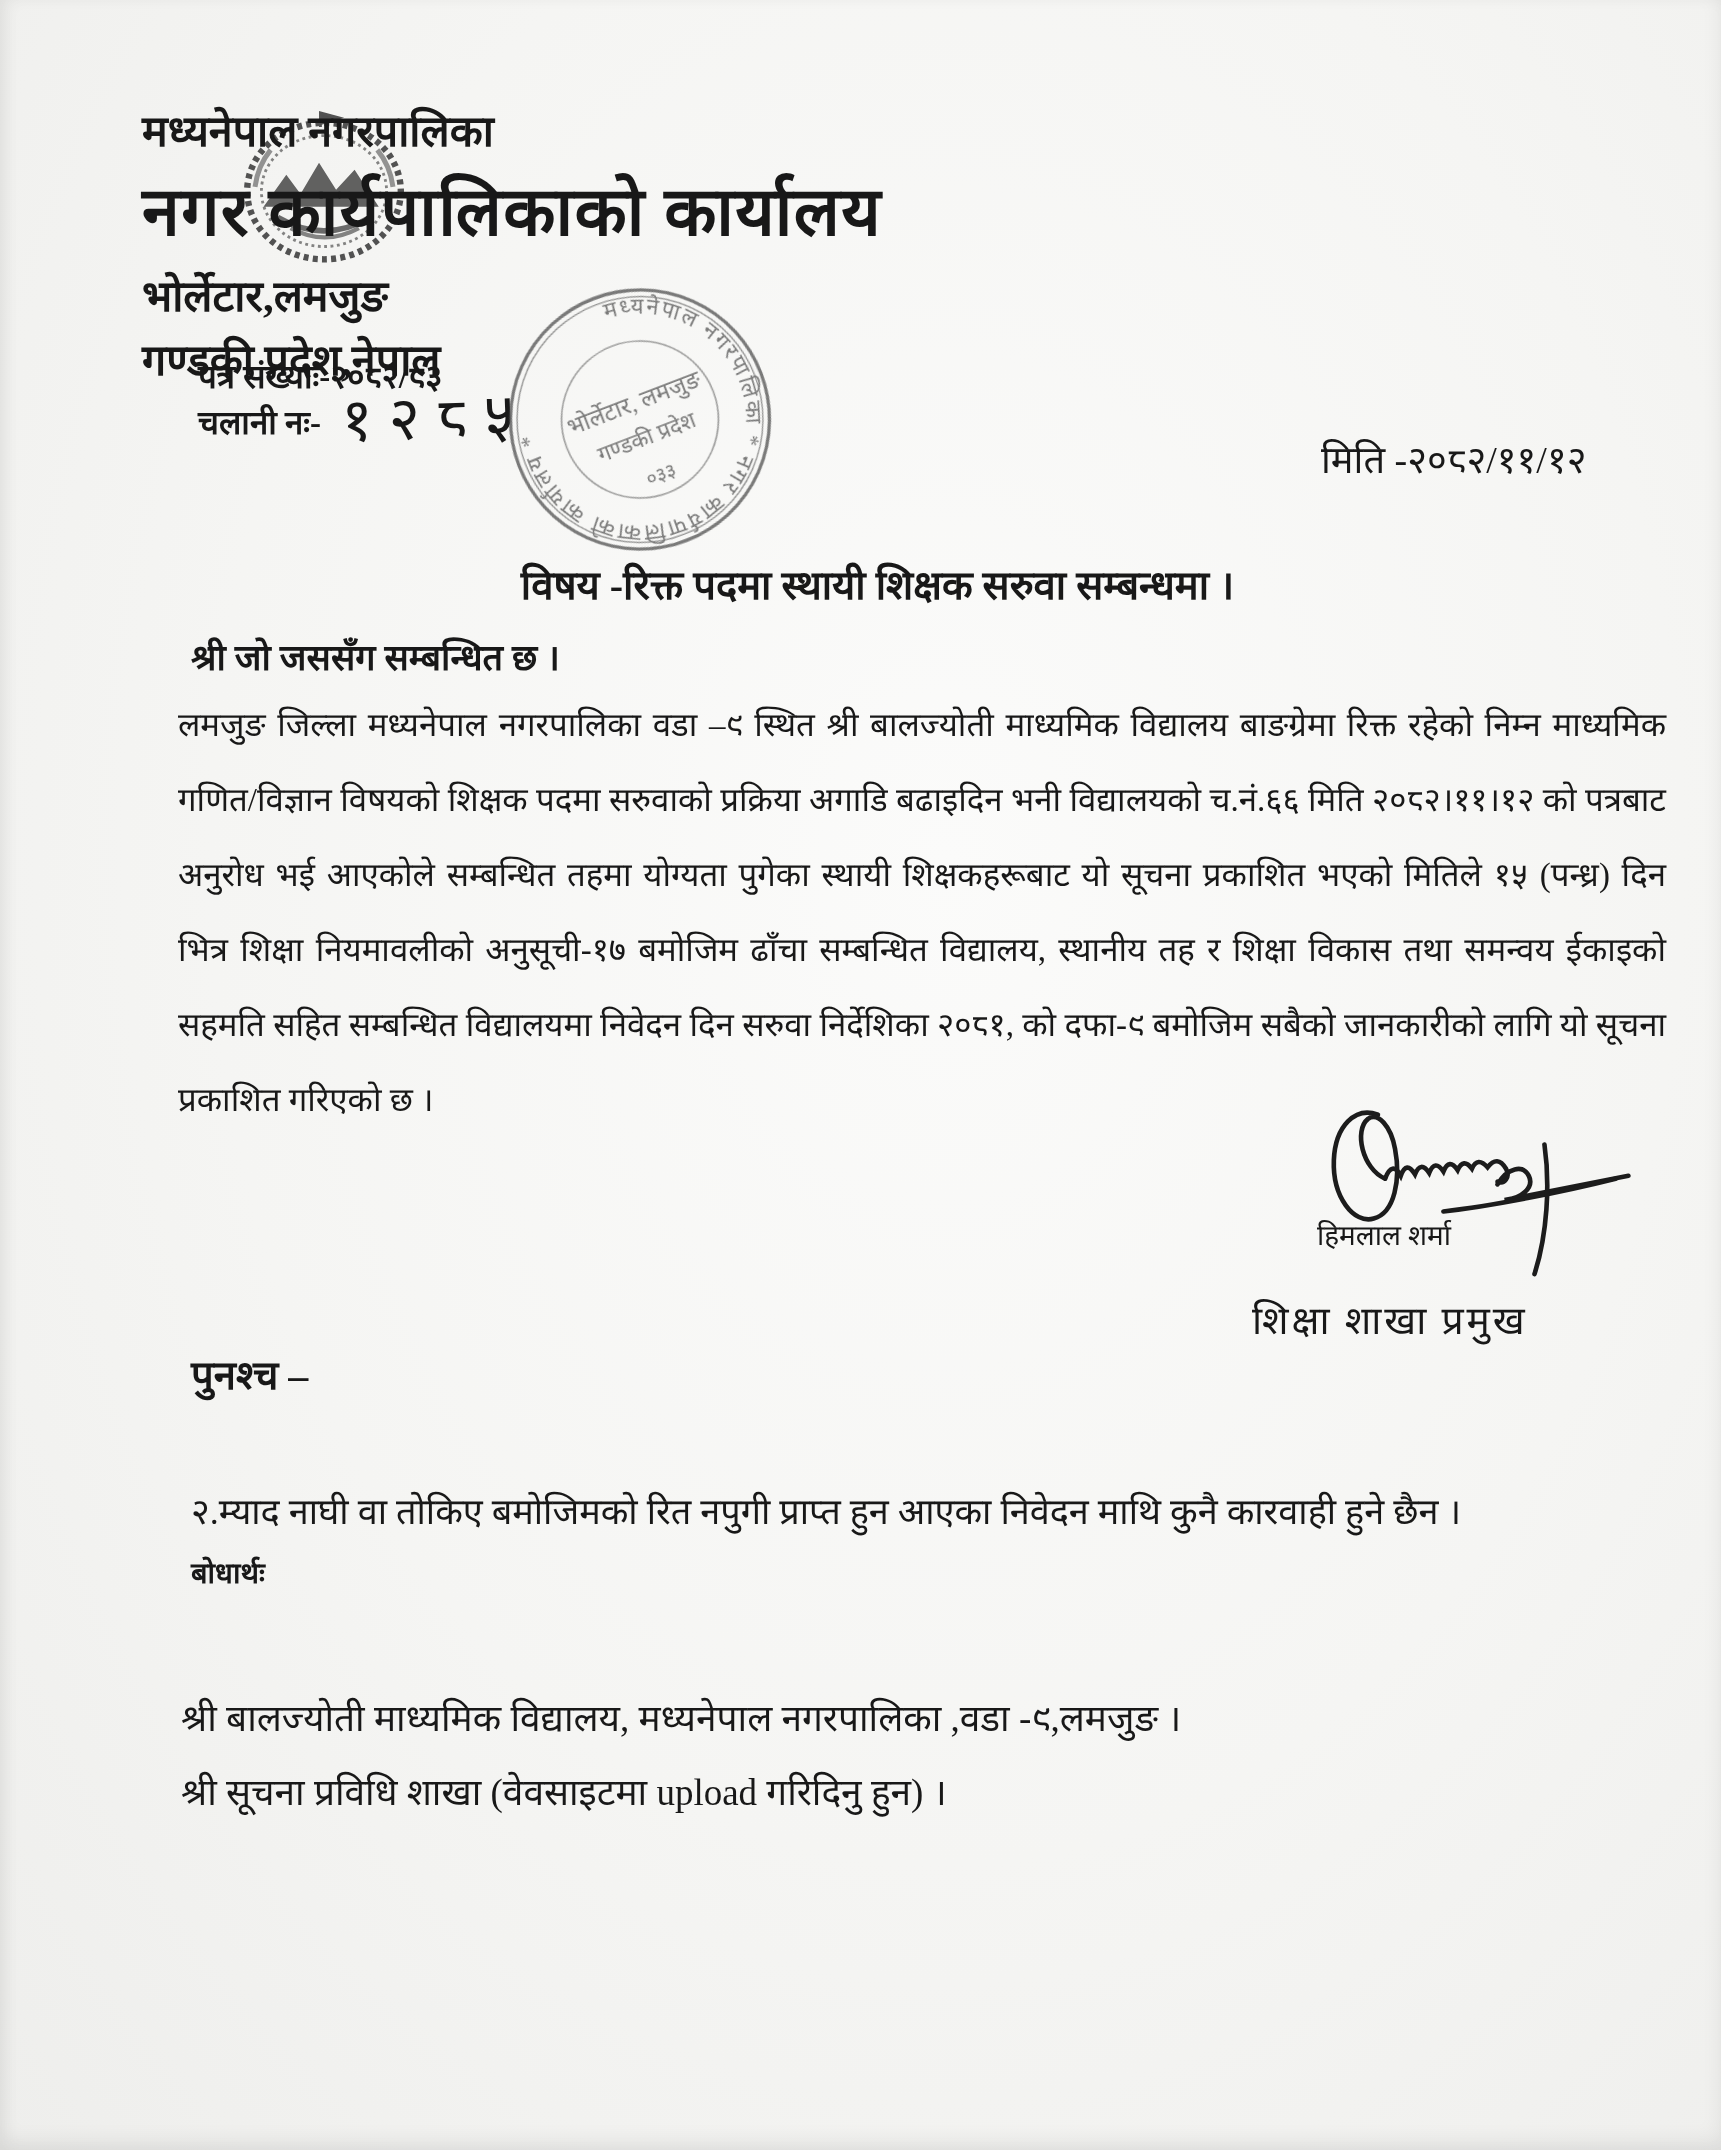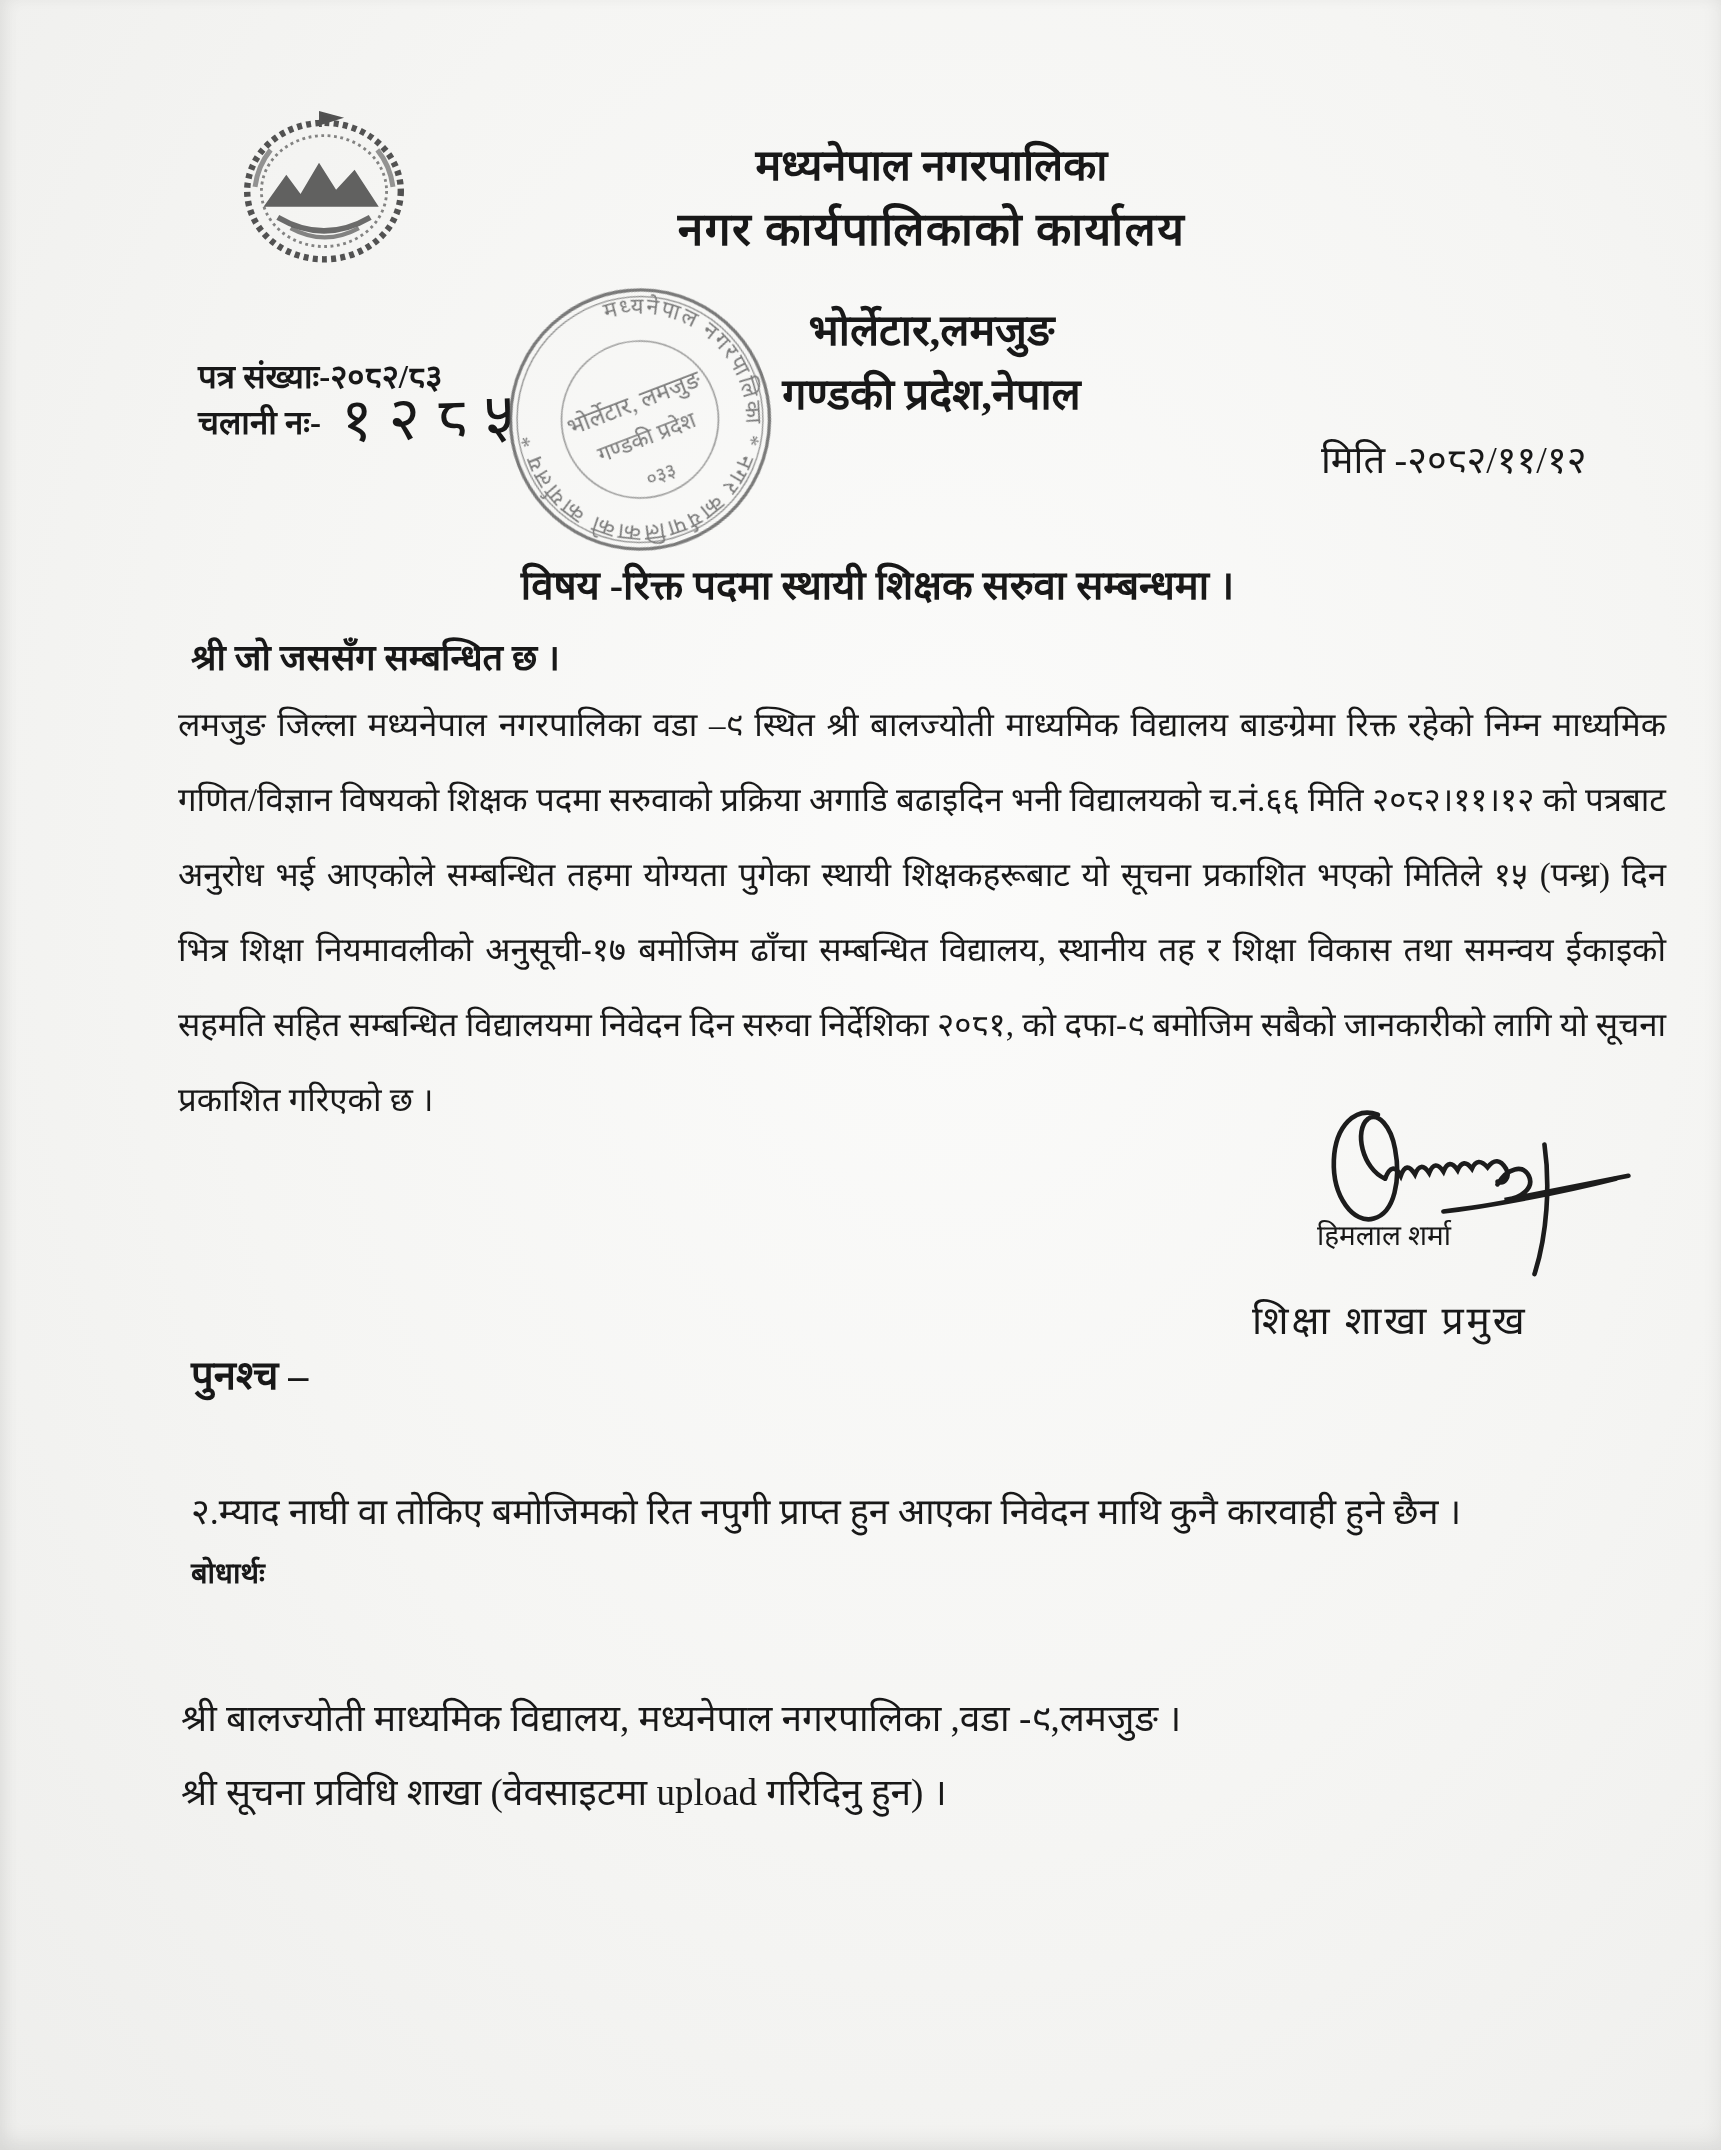--- a/index.html
+++ b/index.html
@@ -9,23 +9,23 @@
     margin:0 auto;
     background:
       radial-gradient(ellipse at 55% 40%, #fbfbfa 0%, #f5f5f3 55%, #eeeeec 100%);
     box-shadow:inset 0 -10px 20px rgba(0,0,0,.07), inset 7.1px 0 15.6px rgba(0,0,0,.03);
     overflow:hidden;
     font-family:"Liberation Serif","DejaVu Serif",serif;
     color:#181818;
   }
   .abs{position:absolute;}
   
-  .letterhead{left:142px;right:0;top:0;text-align:center;margin-top:34px;}
+  .letterhead{left:142px;right:0;top:0;}
   .org-top{top:100px;font-size:43px;font-weight:700;}
-  .org-main{top:162px;font-size:46px;font-weight:700;letter-spacing:1.4px;}
+  .org-main{top:162px;font-size:68px;font-weight:700;letter-spacing:1.4px;}
   .address{top:265px;font-size:43px;font-weight:700;}
   .province{top:329px;font-size:43px;font-weight:700;}
   
   .emblem{left:228px;top:100px;width:192px;height:185px;opacity:.88;filter:blur(0.4px);}
   
   .ref{left:198px;top:354px;font-size:33px;font-weight:700;line-height:46px;white-space:nowrap;}
   .dispatch-no{
     display:inline-block;font-size:61px;font-weight:400;line-height:28.4px;
     letter-spacing:15.6px;transform:rotate(-2deg) translateY(4.3px);margin-left:20px;
   }

